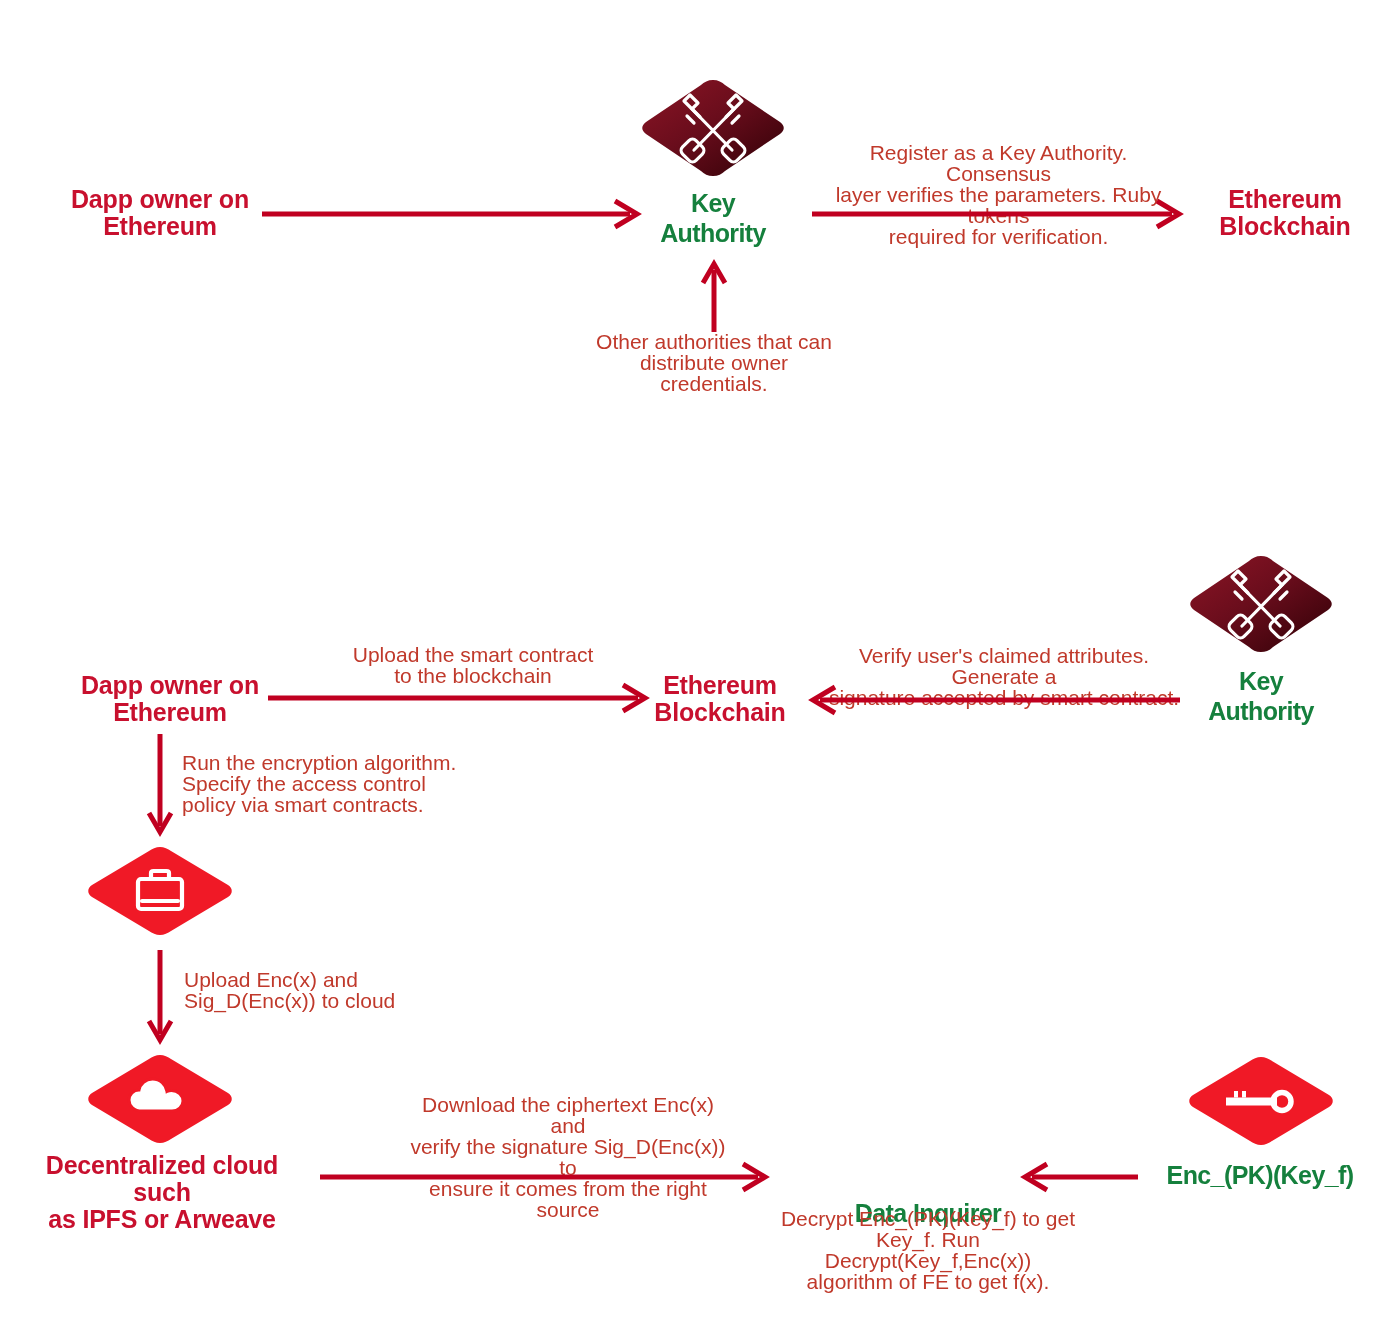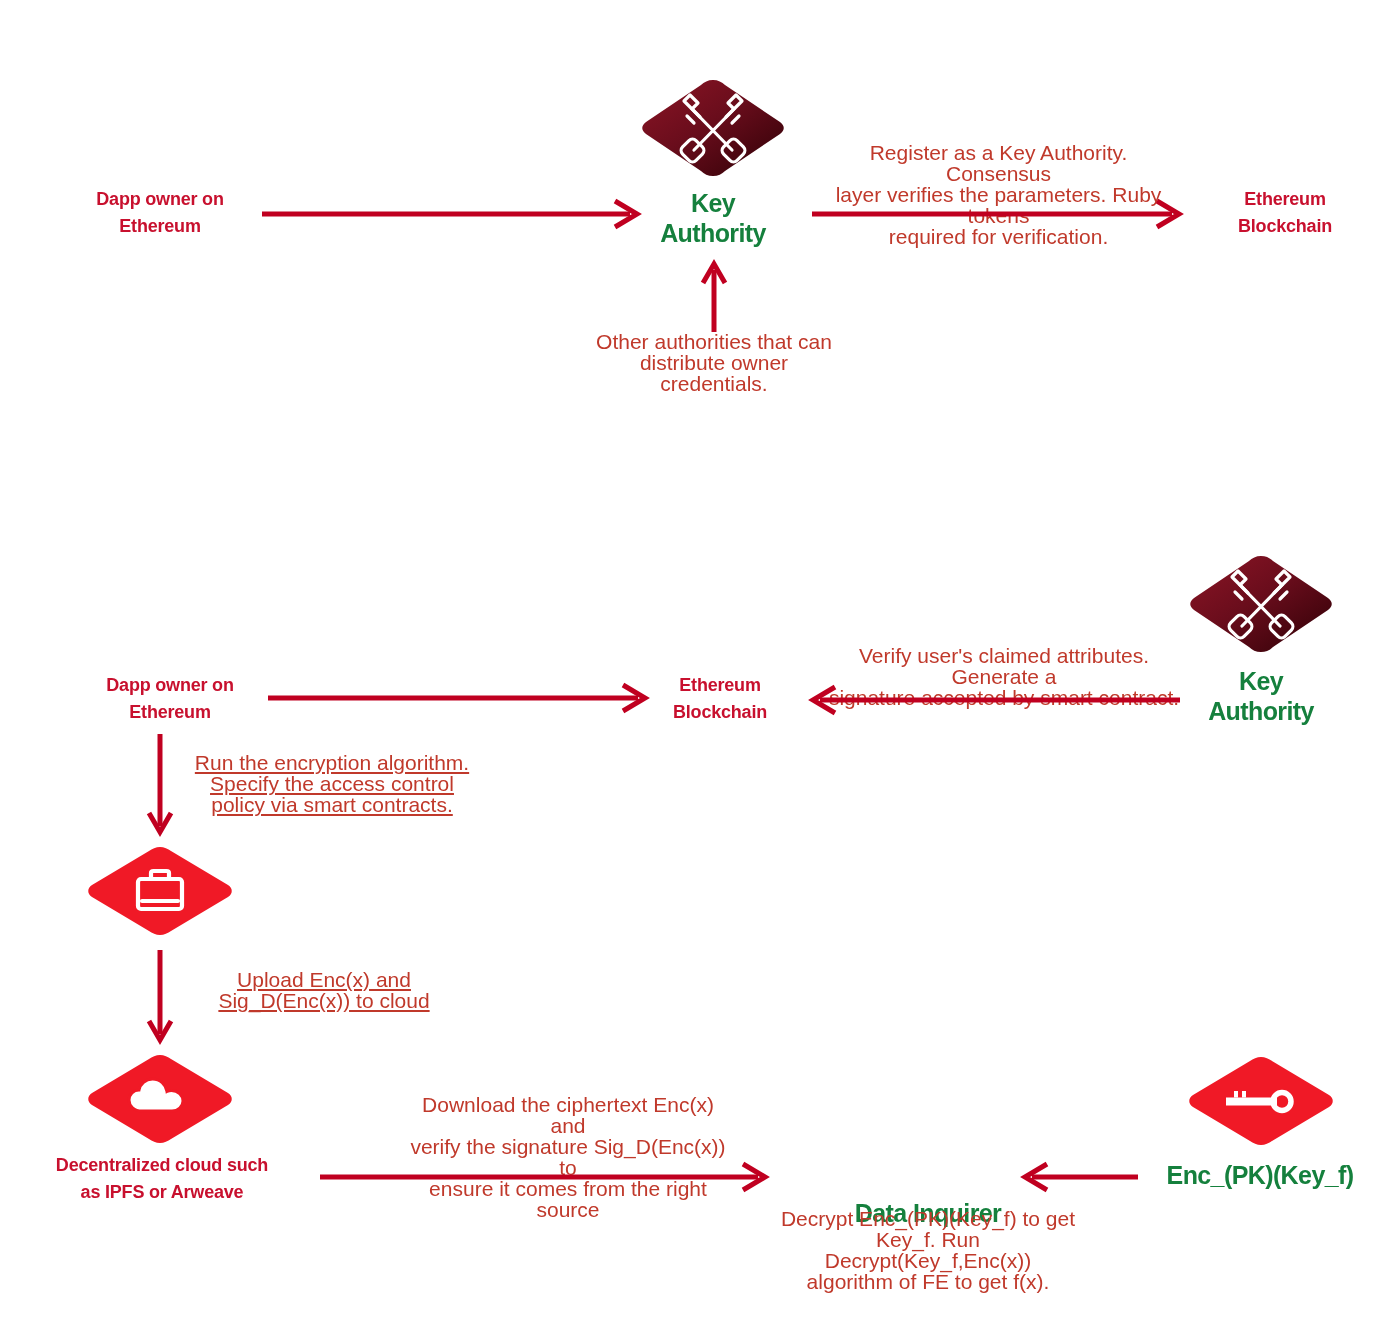--- a/index.html
+++ b/index.html
@@ -11,42 +11,42 @@
     overflow:hidden;
     -webkit-font-smoothing:antialiased;
   }
   .stage{position:absolute;left:0;top:0;width:1400px;height:1344px;}
 
   
   .node-label{
     position:absolute;
     color:#C8102E;
     font-weight:bold;
-    font-size:18px;
+    font-size:25px;
     line-height:27px;
     text-align:center;
     letter-spacing:-0.2px;
     white-space:pre-line;
   }
   .node-label.bright{
     color:#15803d;
     font-size:25px;
     line-height:30px;
     letter-spacing:-0.6px;
     font-weight:bold;
   }
   .annot{
     position:absolute;
     color:#C0392B;
     font-size:21px;
     line-height:21px;
     white-space:pre-line;
   }
   .annot.center{text-align:center;}
-  .annot.left{text-align:center;text-decoration:underline;}
+  .annot.left{text-align:left;}
 
   
   .arrow{position:absolute;}
   .arrow svg{display:block;overflow:visible;}
 
   
   .diamond{
     position:absolute;
     display:flex;align-items:center;justify-content:center;
   }
@@ -142,20 +142,22 @@
       </g>
     </svg>
   </div>
 
   <div class="node-label bright" style="left:1161px;top:666px;width:200px;">Key
 Authority</div>
 
   <div class="node-label" style="left:50px;top:672px;width:240px;">Dapp owner on
 Ethereum</div>
 
+  <div class="annot center" style="left:318px;top:644px;width:310px;">Upload the smart contract
+to the blockchain</div>
 
   <div class="arrow" style="left:268px;top:684px;width:382px;height:28px;">
     <svg width="382" height="28" viewBox="0 0 382 28">
       <line x1="0" y1="14" x2="370" y2="14" stroke="#C00020" stroke-width="5"></line>
       <polyline points="355,1 377,14 355,27" fill="none" stroke="#C00020" stroke-width="5"></polyline>
     </svg>
   </div>
 
   <div class="node-label" style="left:620px;top:672px;width:200px;">Ethereum
 Blockchain</div>

